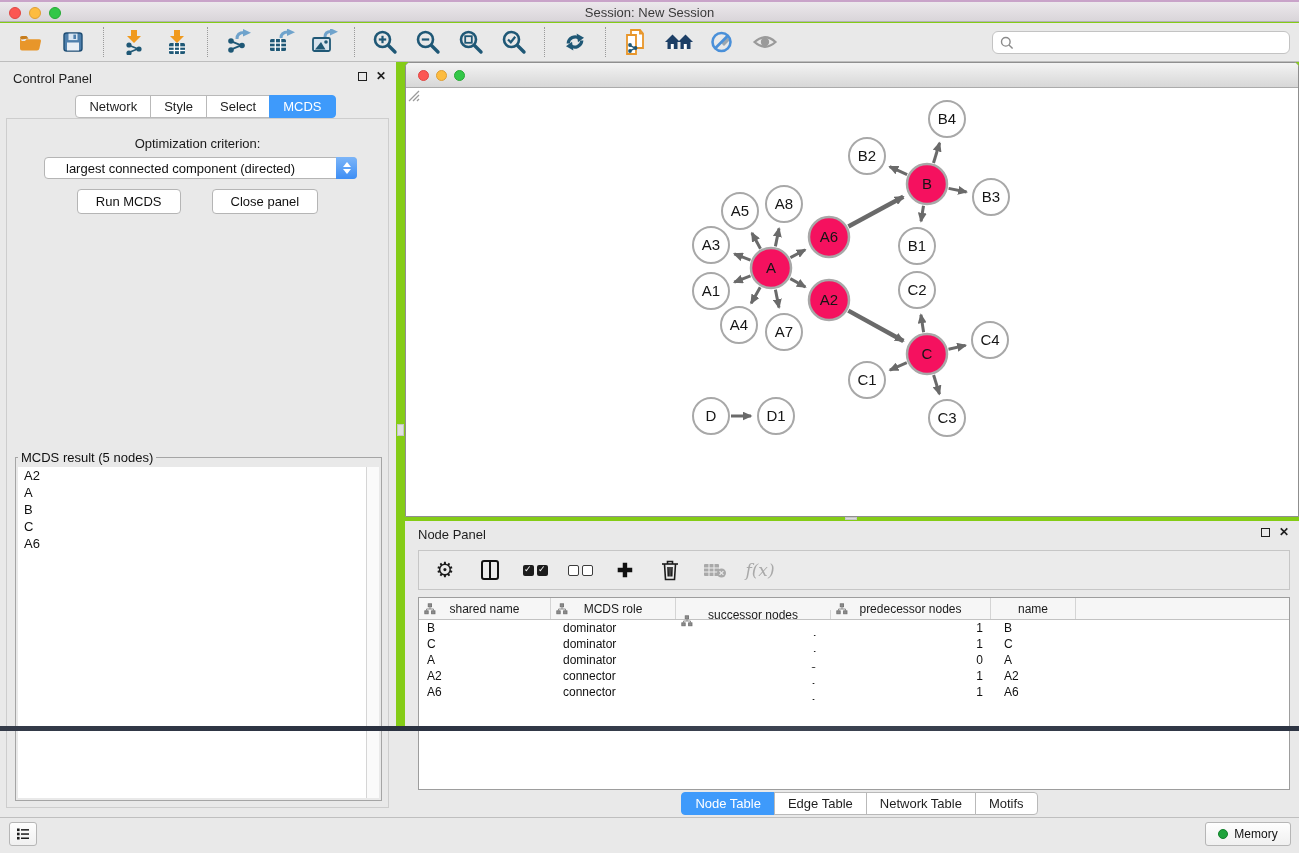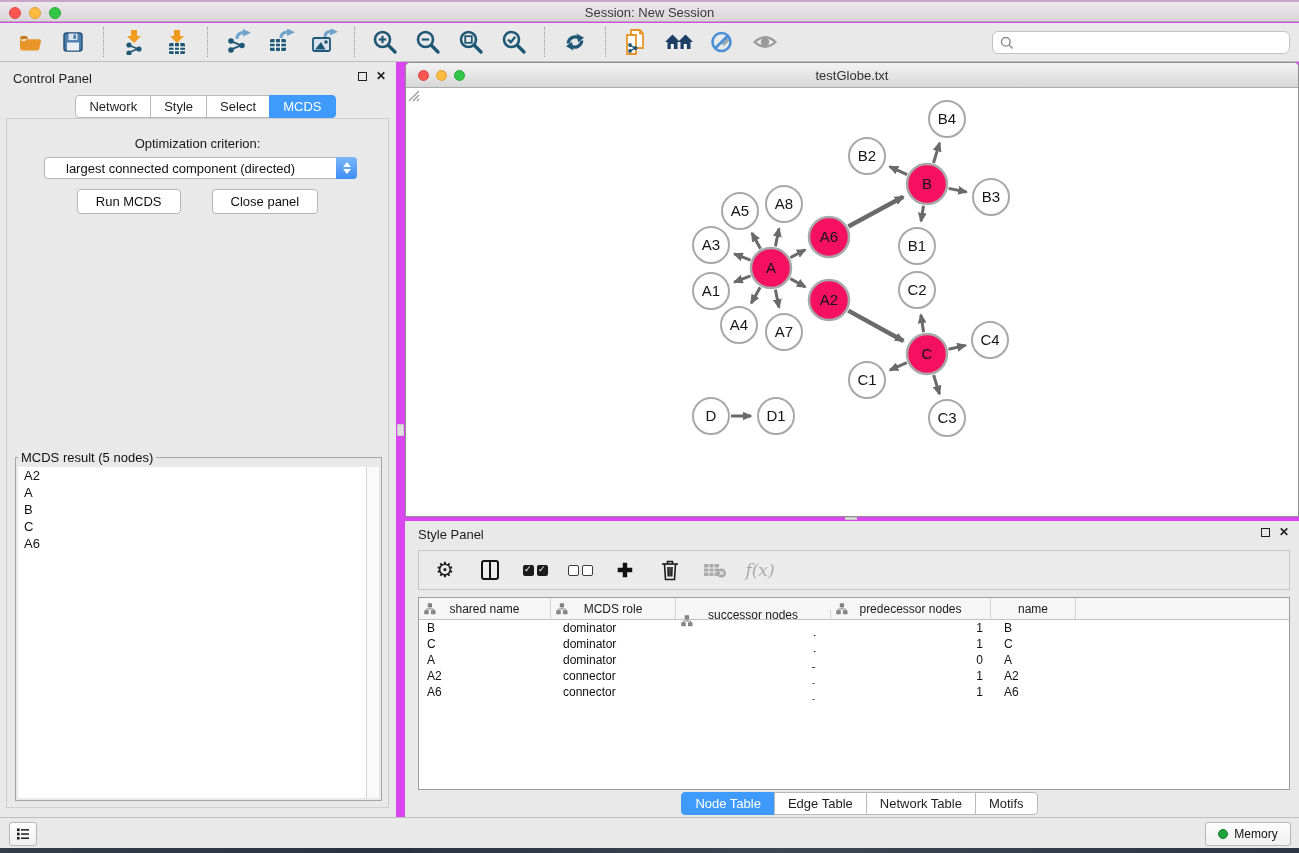--- a/index.html
+++ b/index.html
@@ -1,18 +1,18 @@
 <!DOCTYPE html>
 <html><head>
 <meta charset="utf-8">
 <style>
   * { margin:0; padding:0; box-sizing:border-box; }
   html,body { width:1299px; height:853px; overflow:hidden; }
   body { font-family:"Liberation Sans", sans-serif; font-size:12px; color:#222; background:#e9e9e9; }
-  .screen { position:relative; width:1299px; height:853px; background:#d946ef; }
+  .screen { position:relative; width:1299px; height:731px; background:#84cc16; }
 
   
   .titlebar { position:absolute; top:0; left:0; right:0; height:22px;
     background:linear-gradient(#ece8ec,#d9d5d9); border-top:2px solid #c9a3c9; border-bottom:1px solid #b4b0b4; }
   .lights { position:absolute; left:9px; top:5px; display:flex; gap:8px; }
   .light { width:12px; height:12px; border-radius:50%; }
   .light.red { background:#fc5753; border:1px solid #df4744; }
   .light.yellow { background:#fdbc40; border:1px solid #de9f34; }
   .light.green { background:#33c748; border:1px solid #27aa35; }
   .titlebar .wtitle { position:absolute; left:0; right:0; top:3px; text-align:center; font-size:13px; color:#3a3a3a; }
@@ -342,21 +342,20 @@
   <div class="vgrip"></div>
   <div class="hgrip"></div>
 
   <div class="network-window">
     <div class="nw-titlebar">
       <div class="lights">
         <span class="light red"></span>
         <span class="light yellow"></span>
         <span class="light green"></span>
       </div>
-      <div class="nw-title">testGlobe.txt</div>
     </div>
     <div class="canvas">
       <svg width="892" height="428" viewBox="0 0 892 428">
           <defs>
             <marker id="arrow" markerUnits="userSpaceOnUse" markerWidth="11" markerHeight="9" refX="8.5" refY="4.5" orient="auto">
               <path d="M0,0 L10,4.5 L0,9 Z" fill="#6A6A6A"></path>
             </marker>
           </defs>
           <line x1="344.5" y1="187.9" x2="328.3" y2="194.1" stroke="#6A6A6A" stroke-width="3" marker-end="url(#arrow)"></line>
           <line x1="384.3" y1="190.6" x2="399.4" y2="199.0" stroke="#6A6A6A" stroke-width="3" marker-end="url(#arrow)"></line>
@@ -466,21 +465,21 @@
           <g stroke="#9a9a9a" stroke-width="1.2">
             <line x1="13" y1="3" x2="3" y2="13"></line>
             <line x1="13" y1="7" x2="7" y2="13"></line>
             <line x1="13" y1="11" x2="11" y2="13"></line>
           </g>
         </svg>
     </div>
   </div>
 
   <div class="table-panel">
-    <span class="tp-title">Style Panel</span>
+    <span class="tp-title">Node Panel</span>
     <span class="panel-icons" style="top:6px;">
       <span class="float-icon"></span>
       <span class="close-icon">✕</span>
     </span>
     <div class="tp-toolbar">
       <span class="ticon">
           <span class="gear-glyph">⚙</span>
         </span>
       <span class="ticon">
           <span class="cols-glyph"></span>

